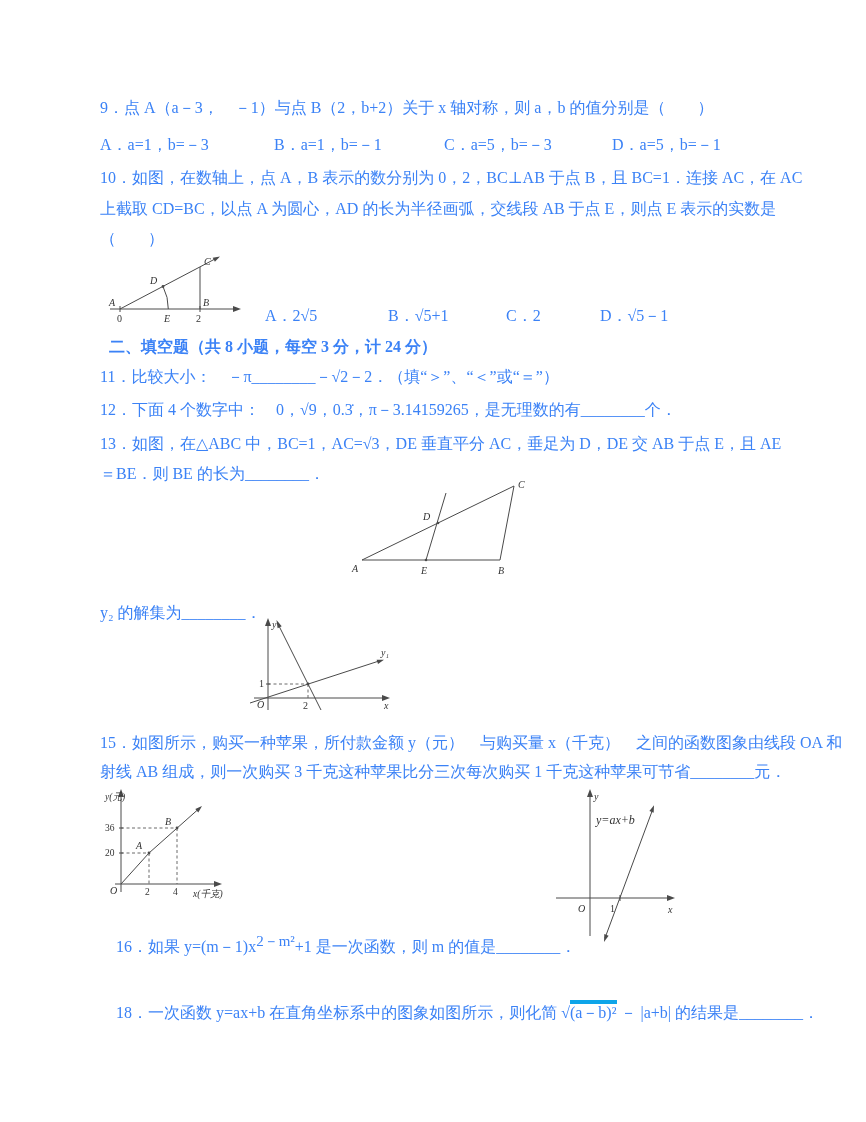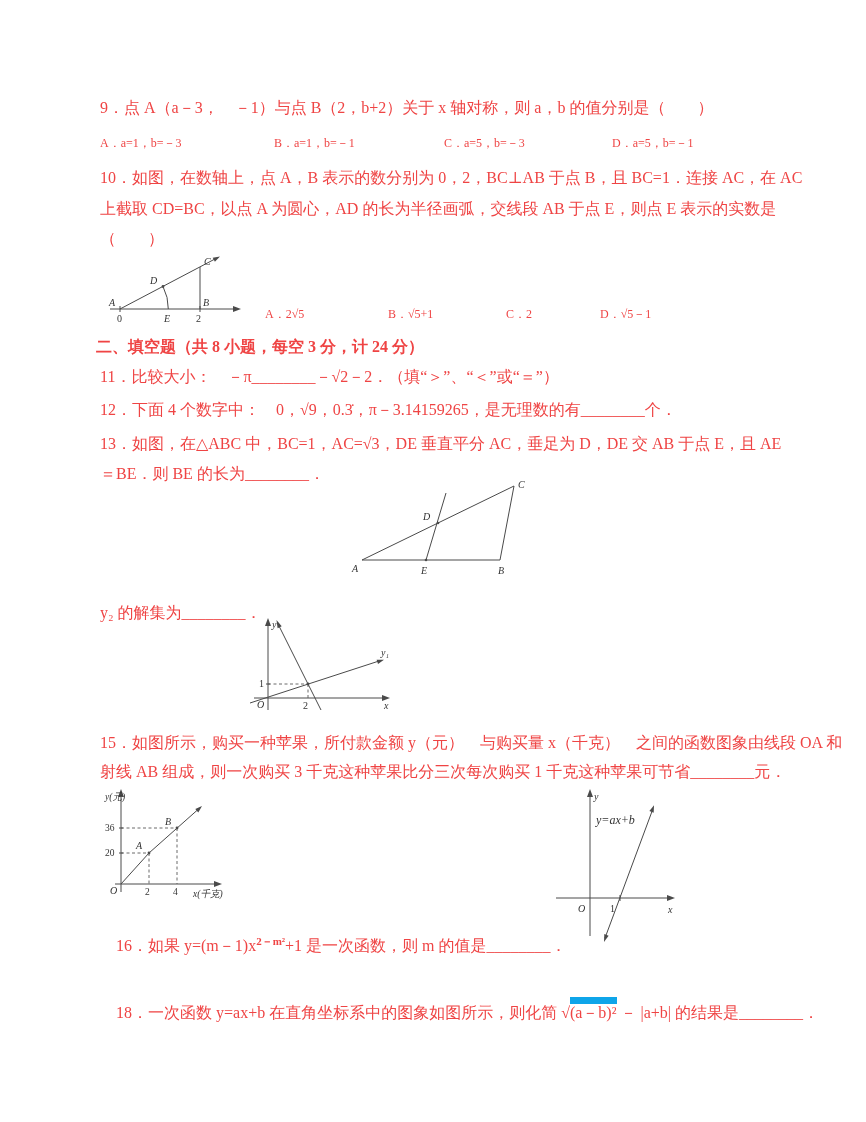--- a/index.html
+++ b/index.html
@@ -1,33 +1,33 @@
 <!DOCTYPE html>
 <html><head>
 <meta charset="utf-8">
 <style>
   html,body{margin:0;padding:0;background:#ffffff;}
   .page{
     position:relative;width:866px;height:1122px;background:#ffffff;
-    font-family:"Liberation Serif","DejaVu Serif",serif;color:#ef4444;
+    font-family:"Liberation Serif","DejaVu Serif",serif;color:#3b82f6;
     overflow:hidden;
   }
   .line{position:absolute;font-size:16px;line-height:21px;white-space:pre;}
   .bold{font-weight:700;}
-  .opt{position:absolute;font-size:12px;white-space:pre;}
+  .opt{position:absolute;font-size:16px;white-space:pre;}
   .fig{position:absolute;overflow:visible;}
   .fig .s{stroke:#4a4a4a;stroke-width:1;fill:none;}
   .fig .d{stroke:#5a5a5a;stroke-width:0.9;fill:none;stroke-dasharray:3,2.5;}
   .fig .f{fill:#4a4a4a;stroke:none;}
   .fig text{font-family:"Liberation Serif","DejaVu Serif",serif;fill:#333;font-size:10px;}
   .fig text.it{font-style:italic;}
   .fig text.sm{font-size:9.5px;}
   .fig text.eq{font-size:12px;font-style:italic;}
-  sup{font-size:11px;font-weight:bold;}
-  .vinc{border-top:7px solid #0ea5e9;}
+  sup{font-size:15px;}
+  .vinc{border-top:4px solid #0ea5e9;}
 </style>
 </head>
 <body>
 
 <div class="page">
 
   <div class="line" style="left:100px;top:97px">9．点 A（a－3，　－1）与点 B（2，b+2）关于 x 轴对称，则 a，b 的值分别是（　　）</div>
   <div class="opt" style="left:100px;top:135px">A．a=1，b=－3</div>
   <div class="opt" style="left:274px;top:135px">B．a=1，b=－1</div>
   <div class="opt" style="left:444px;top:135px">C．a=5，b=－3</div>
@@ -56,21 +56,21 @@
     <text x="9" y="77">0</text>
     <text class="it" x="56" y="77">E</text>
     <text x="88" y="77">2</text>
   </svg>
 
   <div class="opt" style="left:265px;top:306px">A．2√5</div>
   <div class="opt" style="left:388px;top:306px">B．√5+1</div>
   <div class="opt" style="left:506px;top:306px">C．2</div>
   <div class="opt" style="left:600px;top:306px">D．√5－1</div>
 
-  <div class="line bold" style="left:96px;top:336px">二、填空题（共 8 小题，每空 3 分，计 24 分）</div>
+  <div class="line bold" style="left:109px;top:336px">二、填空题（共 8 小题，每空 3 分，计 24 分）</div>
 
   <div class="line" style="left:100px;top:366px">11．比较大小：　－π________－√2－2．（填“＞”、“＜”或“＝”）</div>
   <div class="line" style="left:100px;top:399px">12．下面 4 个数字中：　0，√9，0.3̇，π－3.14159265，是无理数的有________个．</div>
 
   <div class="line" style="left:100px;top:433px">13．如图，在△ABC 中，BC=1，AC=√3，DE 垂直平分 AC，垂足为 D，DE 交 AB 于点 E，且 AE</div>
   <div class="line" style="left:100px;top:463px">＝BE．则 BE 的长为________．</div>
 
   <svg class="fig" style="left:352px;top:476px" width="175" height="100" viewBox="0 0 175 100">
     <g>
       <path class="s" d="M10,84 L148,84 L162,10 Z"></path>

